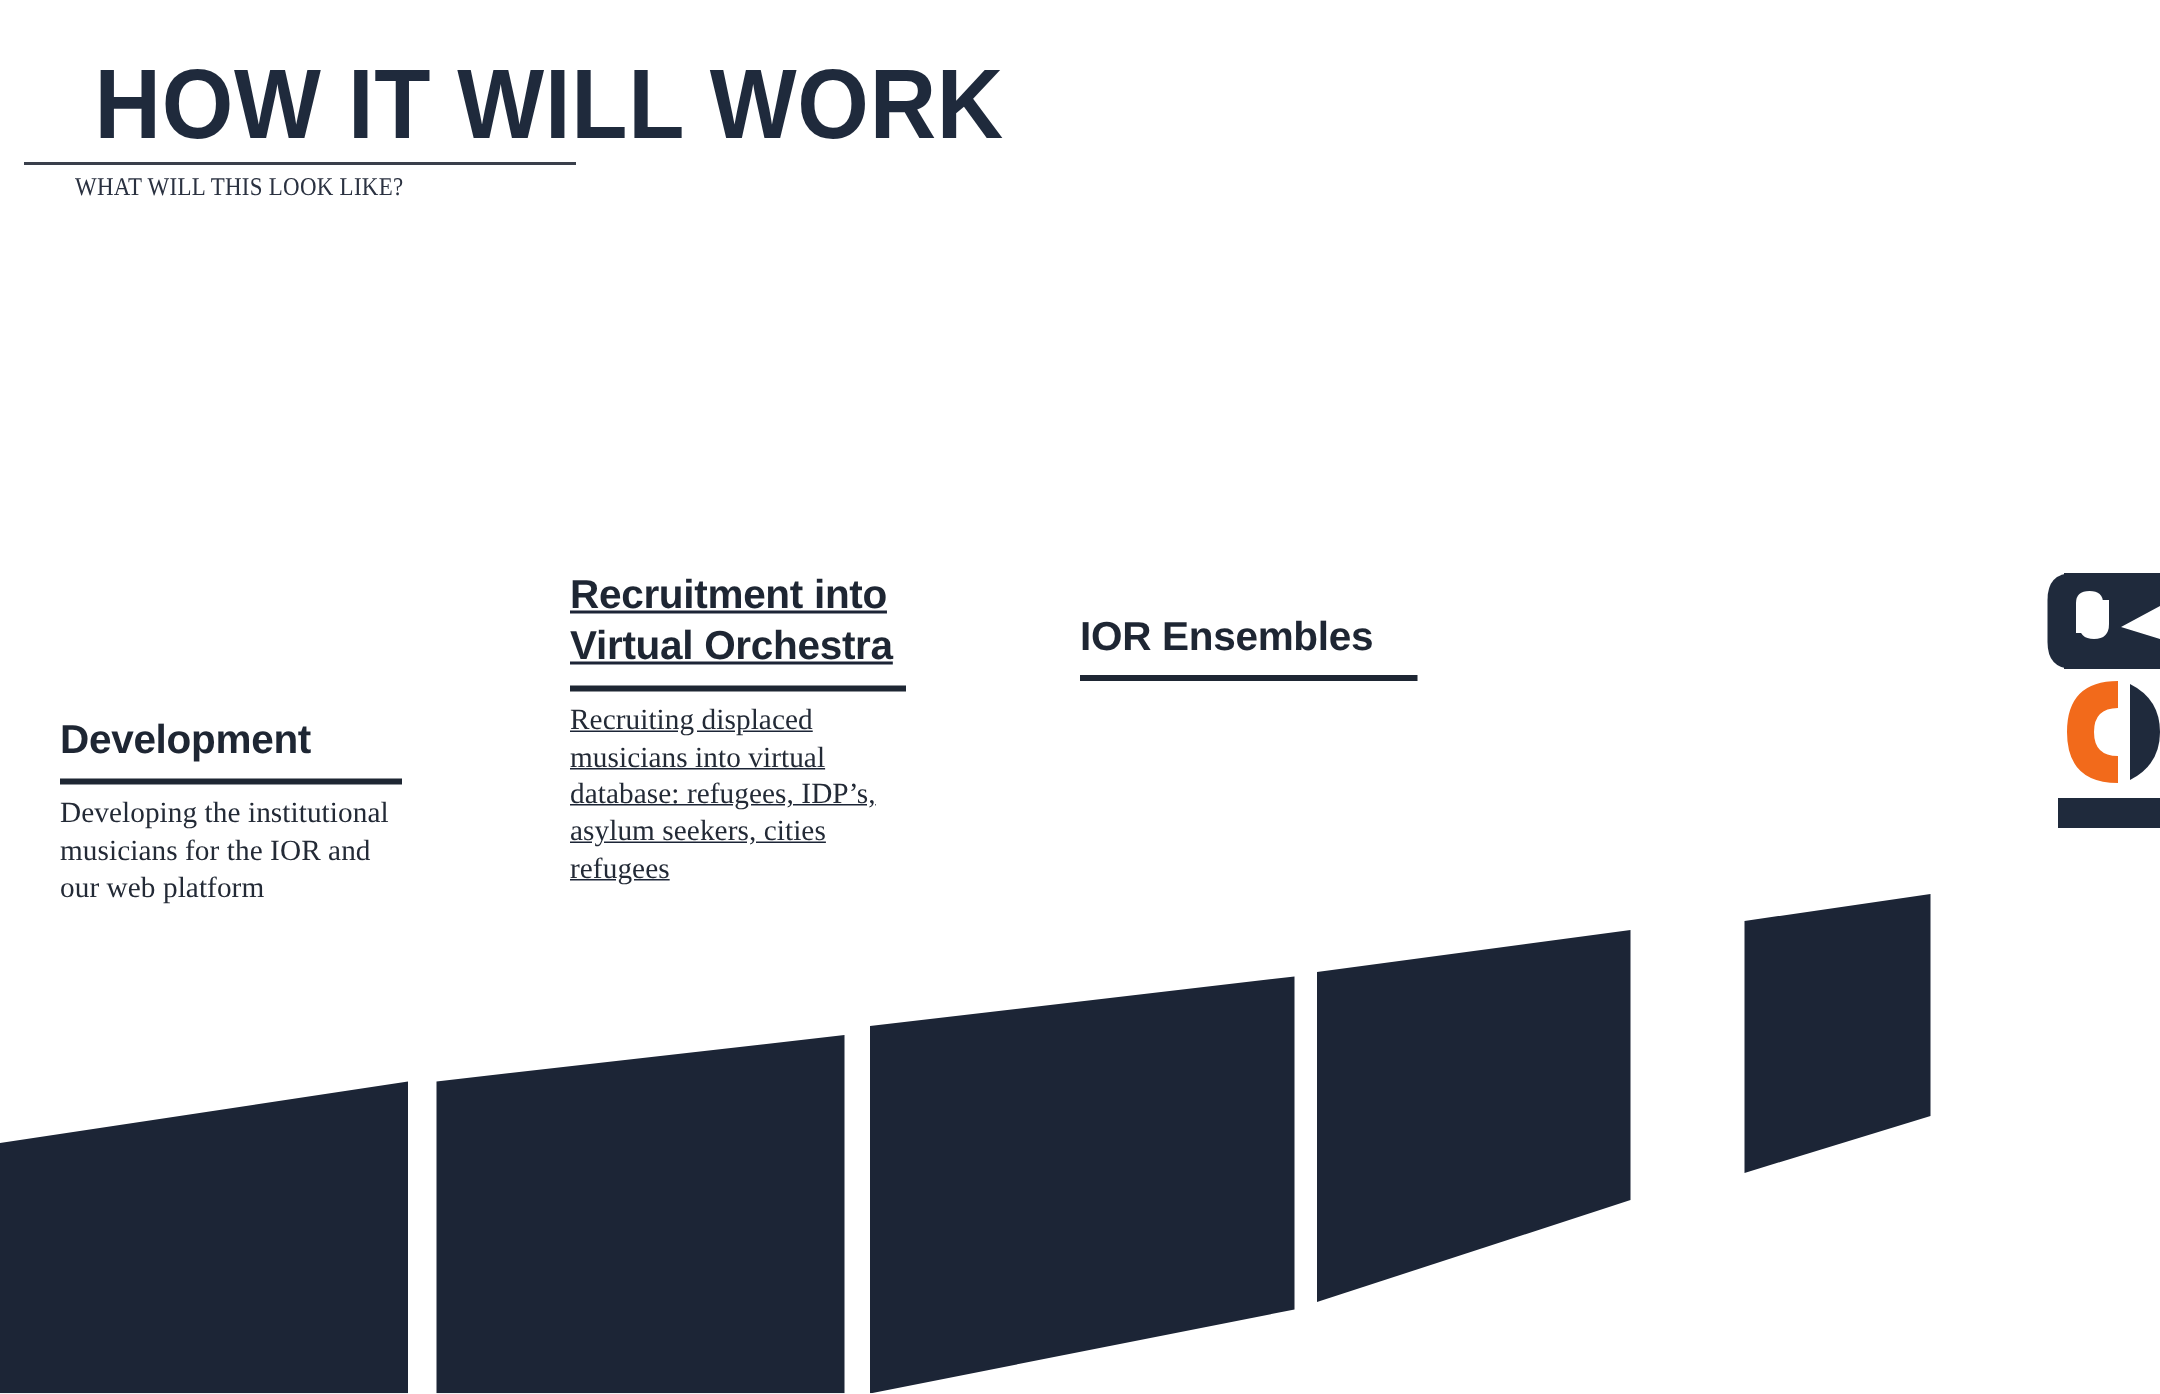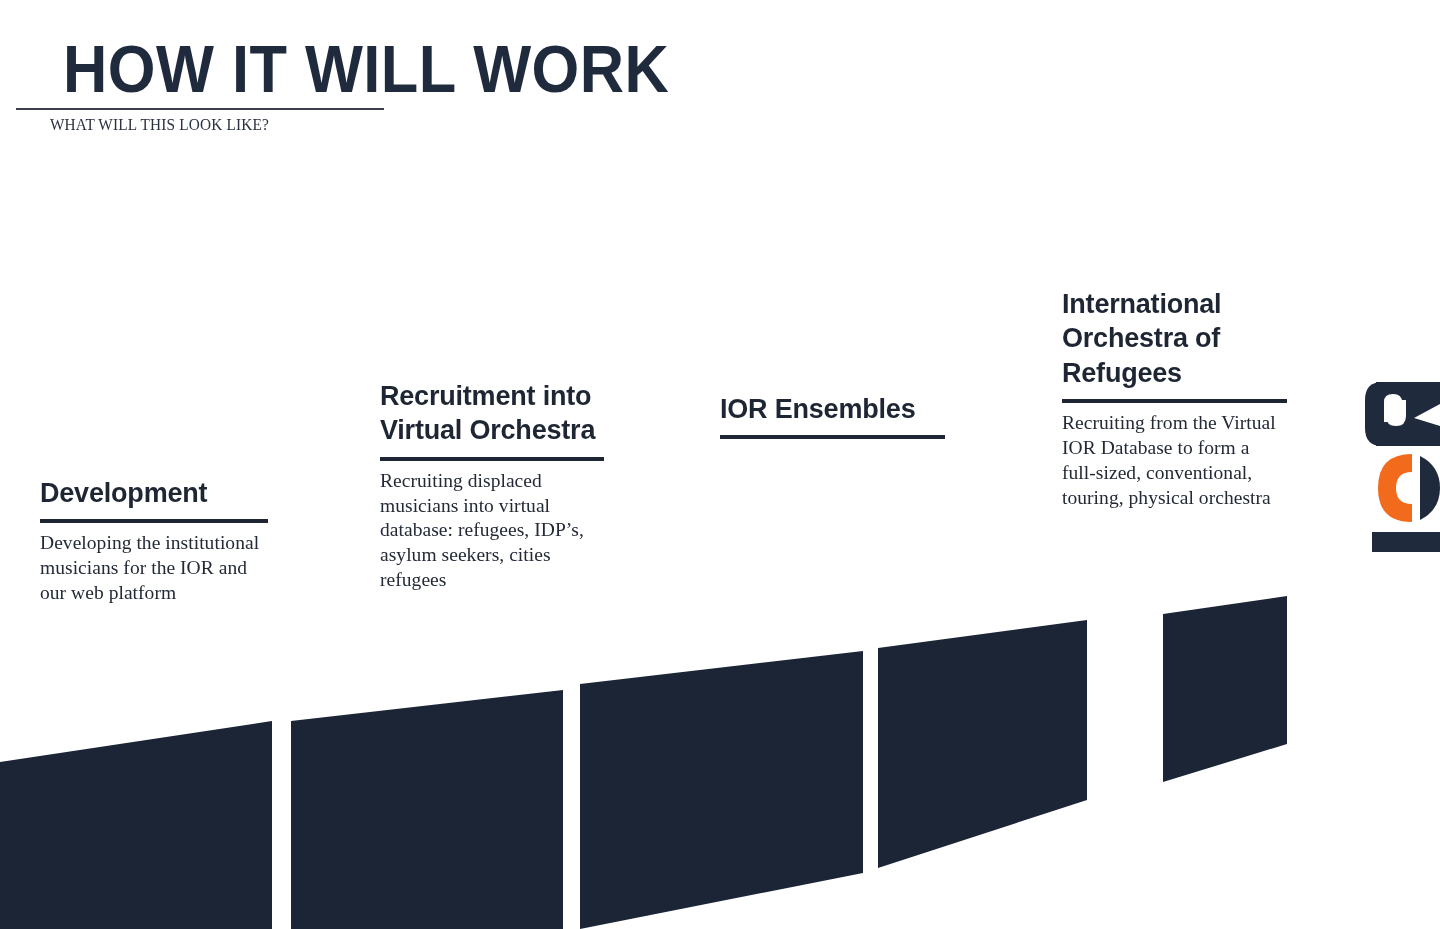--- a/index.html
+++ b/index.html
@@ -82,22 +82,22 @@
   .step-body {
     font-family: "Liberation Serif", serif;
     font-size: 19.5px;
     line-height: 1.28;
     color: #232a36;
     margin: 8px 0 0 0;
     letter-spacing: 0.05px;
   }
 
   #step-1 { left: 40px;   top: 476px; width: 228px; }
-  #step-2 { left: 380px;  top: 379px; width: 224px; }
-  #step-3 { left: 720px;  top: 392px; width: 225px; }
+  #step-2 { left: 380px;  top: 379px; width: 224px; text-decoration: underline; }
+  #step-3 { left: 720px;  top: 407px; width: 225px; }
   #step-4 { left: 1062px; top: 287px; width: 225px; }
 
   
   #blocks {
     position: absolute;
     left: 0;
     top: 0;
     width: 1440px;
     height: 929px;
     pointer-events: none;
@@ -141,25 +141,20 @@
     <h2 class="step-heading">Recruitment into Virtual Orchestra</h2>
     <div class="step-rule"></div>
     <p class="step-body">Recruiting displaced musicians into virtual database: refugees, IDP’s, asylum seekers, cities refugees</p>
   </div>
 
   <div class="step" id="step-3">
     <h2 class="step-heading">IOR Ensembles</h2>
     <div class="step-rule"></div>
   </div>
 
-  <div class="step" id="step-4">
-    <h2 class="step-heading">International Orchestra of Refugees</h2>
-    <div class="step-rule"></div>
-    <p class="step-body">Recruiting from the Virtual IOR Database to form a full-sized, conventional, touring, physical orchestra</p>
-  </div>
 
   <svg id="ior-logo" viewBox="0 0 78 180">
 
     <g>
 
       <path fill="#1f2a3c" d="M14 4 L78 4 L78 26 L52 40 L78 48 L78 68 L14 68 Z"></path>
       <path fill="#ffffff" d="M24 22 L44 22 L44 38 Q44 48 34 48 Q24 48 24 38 Z"></path>
       <path fill="#ffffff" d="M14 4 L14 4 Q4 16 14 30 L14 4 Z" opacity="0"></path>
       <path fill="#1f2a3c" d="M3 22 Q3 4 20 4 L20 68 Q3 68 3 50 Z"></path>
       <path fill="#ffffff" d="M22 24 Q22 16 31 16 Q40 16 40 24 L40 44 L22 44 Z"></path>

